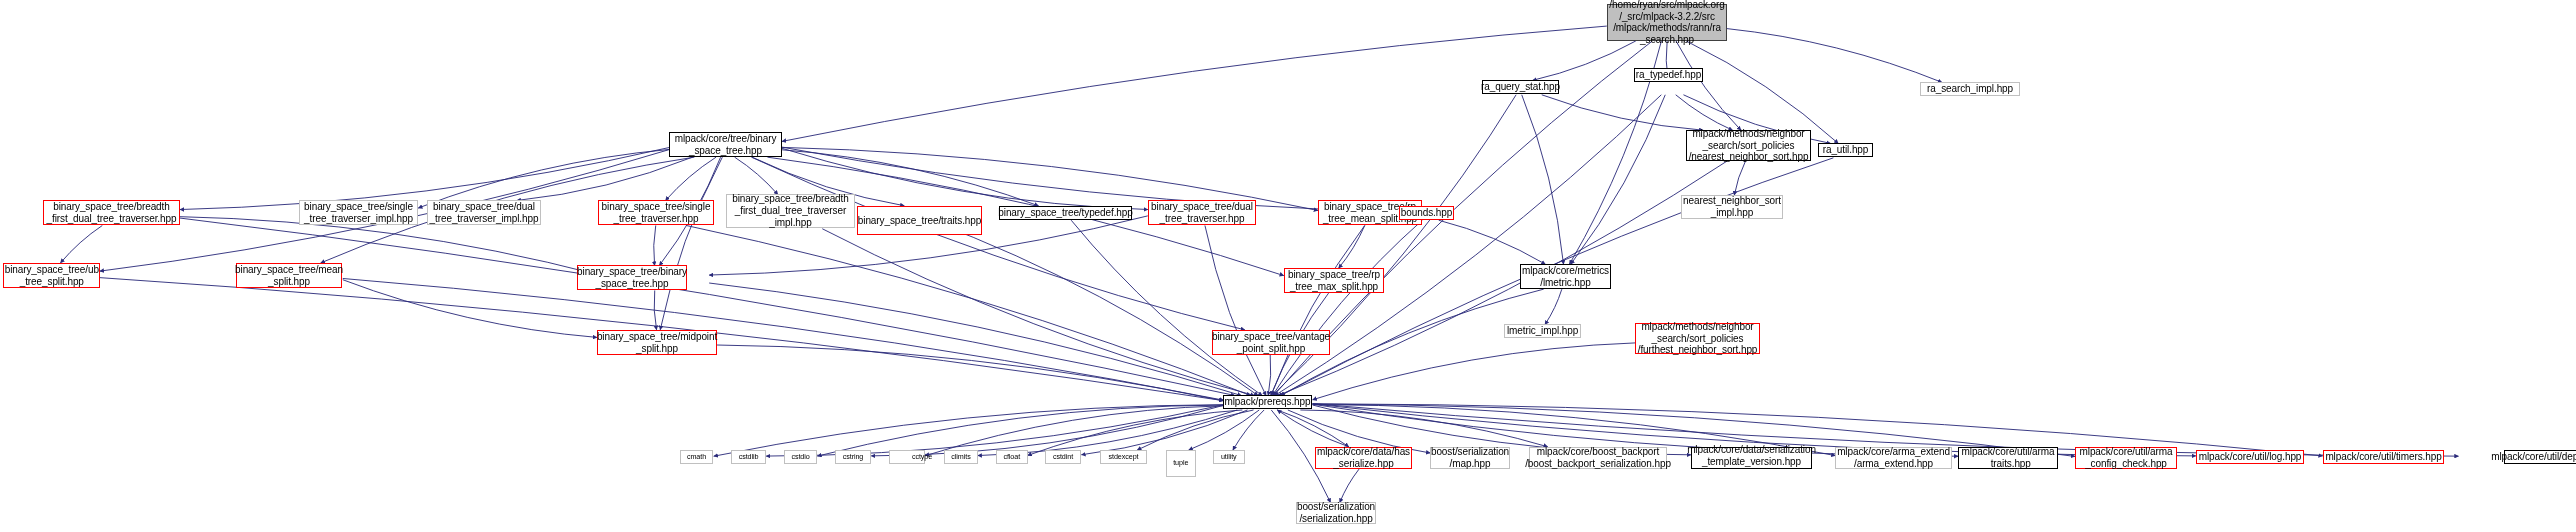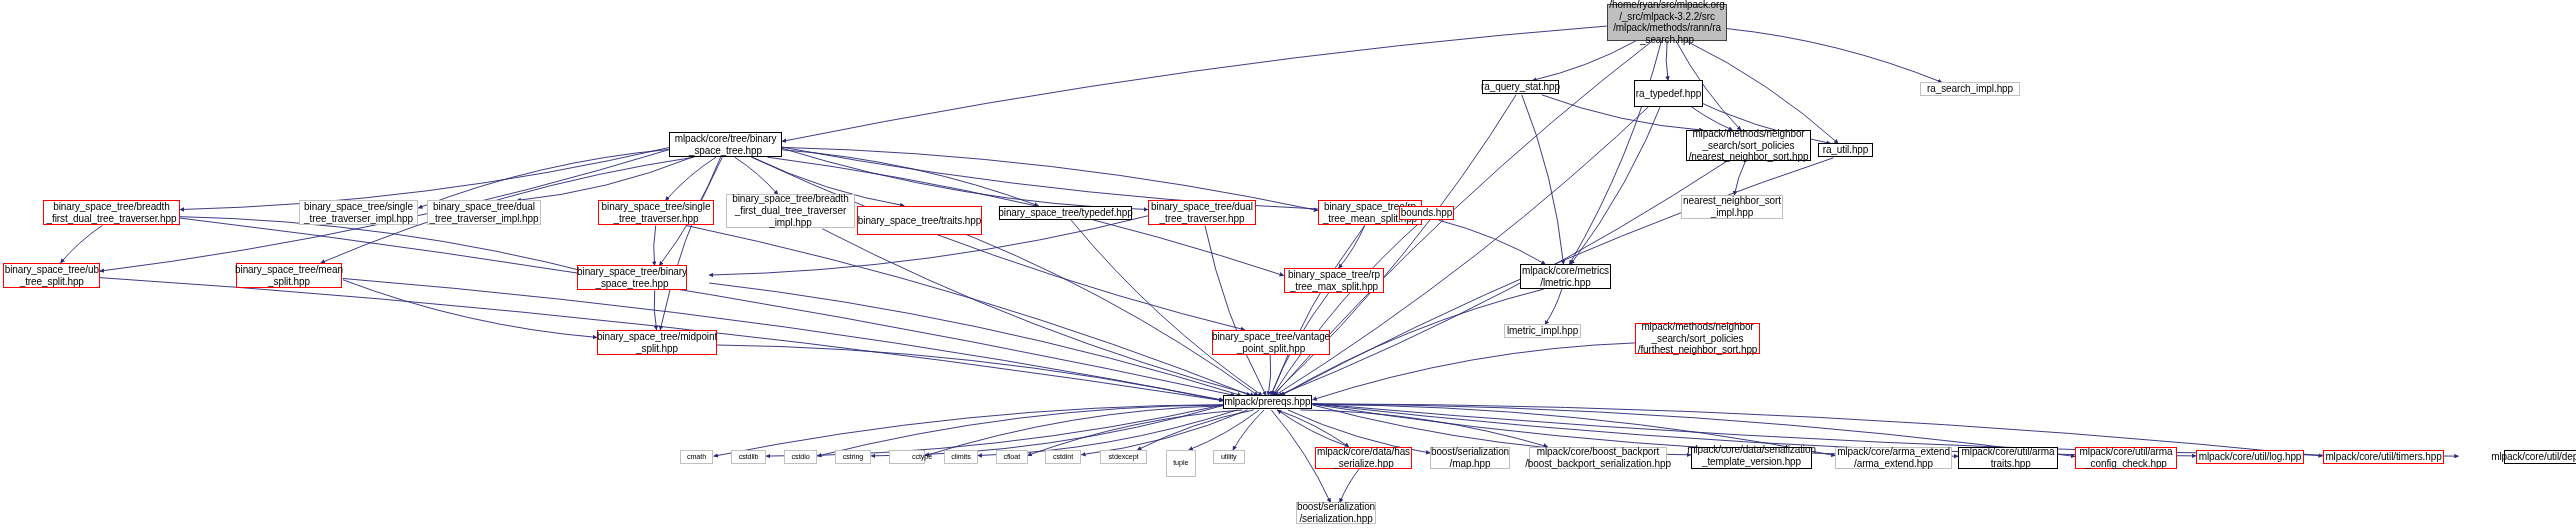--- a/index.html
+++ b/index.html
@@ -144,21 +144,21 @@
         <path d="M 2069.7 714 Q 2051.43 737.442 2040.3 765" fill="none" stroke="#2a2a7a" stroke-width="1.4" marker-end="url(#arrow)"></path>
         <path d="M 2053.9910714285716 680 Q 1995.6960714285715 659.6125000000001 1945.2410714285713 624" fill="none" stroke="#2a2a7a" stroke-width="1.4" marker-end="url(#arrow)"></path>
       </g>
   </svg>
   <div id="nodes">
       <div class="node root" style="left: 1607px; top: 3.9px; width: 120px; height: 37px;"><span>/home/ryan/src/mlpack.org
 /_src/mlpack-3.2.2/src
 /mlpack/methods/rann/ra
 _search.hpp</span></div>
       <div class="node black" style="left: 1482px; top: 80px; width: 77px; height: 14.4px;"><span>ra_query_stat.hpp</span></div>
-      <div class="node black" style="left: 1634px; top: 80px; width: 69px; height: 27px;"><span>ra_typedef.hpp</span></div>
+      <div class="node black" style="left: 1634px; top: 68px; width: 69px; height: 14px;"><span>ra_typedef.hpp</span></div>
       <div class="node grey" style="left: 1920px; top: 82px; width: 100px; height: 13.8px;"><span>ra_search_impl.hpp</span></div>
       <div class="node black" style="left: 1686px; top: 130px; width: 125px; height: 31px;"><span>mlpack/methods/neighbor
 _search/sort_policies
 /nearest_neighbor_sort.hpp</span></div>
       <div class="node black" style="left: 1818px; top: 143px; width: 55px; height: 14.4px;"><span>ra_util.hpp</span></div>
       <div class="node black" style="left: 669px; top: 132px; width: 113px; height: 25px;"><span>mlpack/core/tree/binary
 _space_tree.hpp</span></div>
       <div class="node grey" style="left: 1681px; top: 195px; width: 102px; height: 23.6px;"><span>nearest_neighbor_sort
 _impl.hpp</span></div>
       <div class="node red" style="left: 43px; top: 200px; width: 137px; height: 25px;"><span>binary_space_tree/breadth

